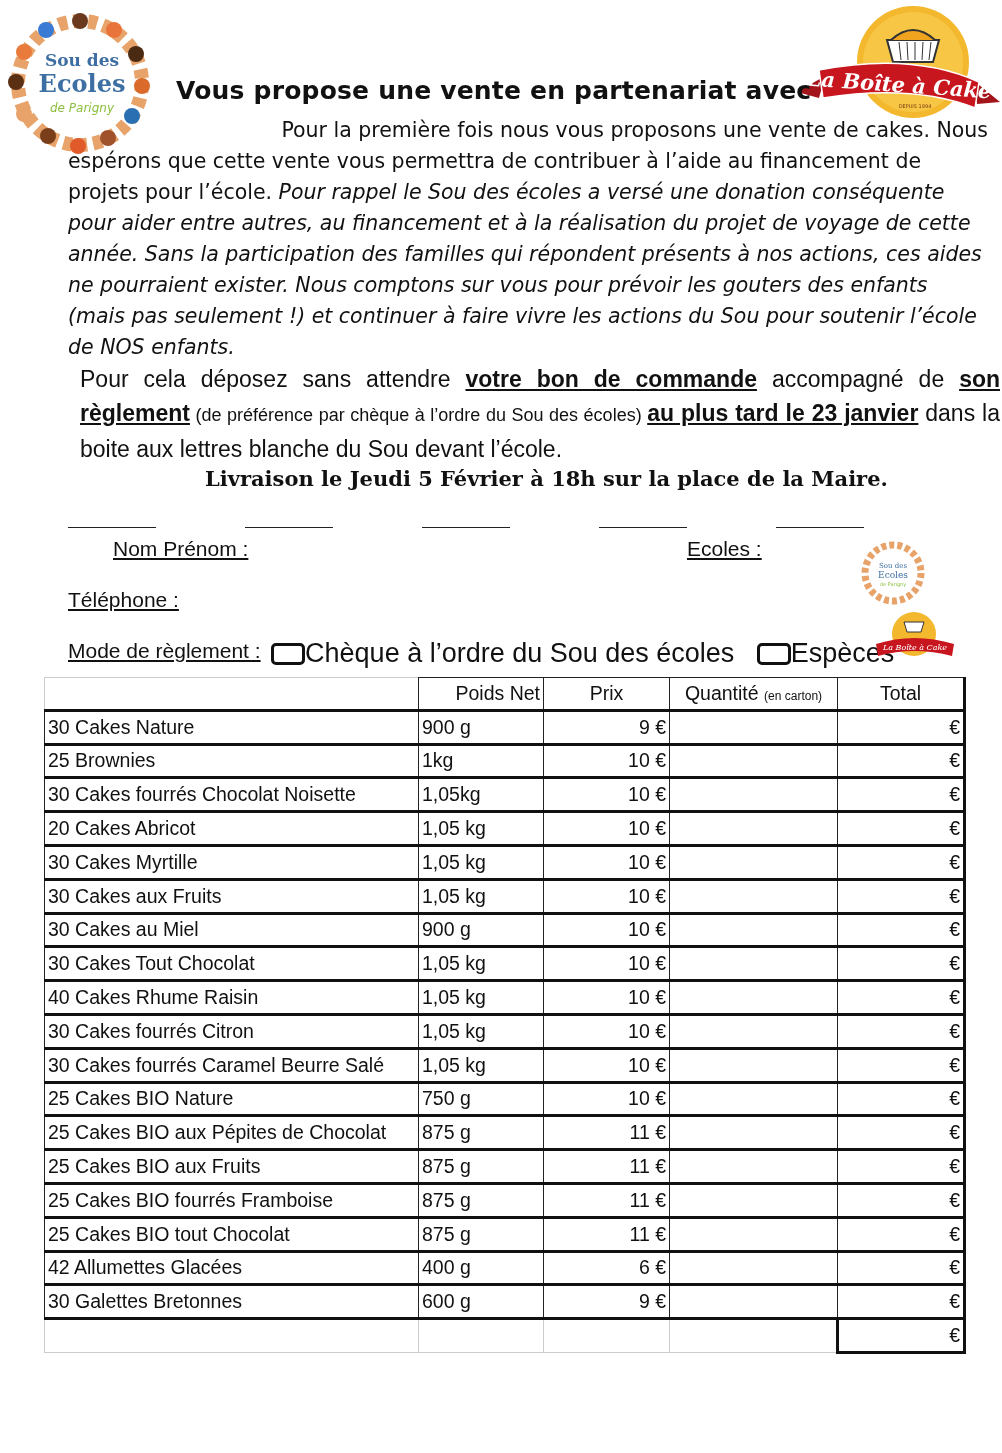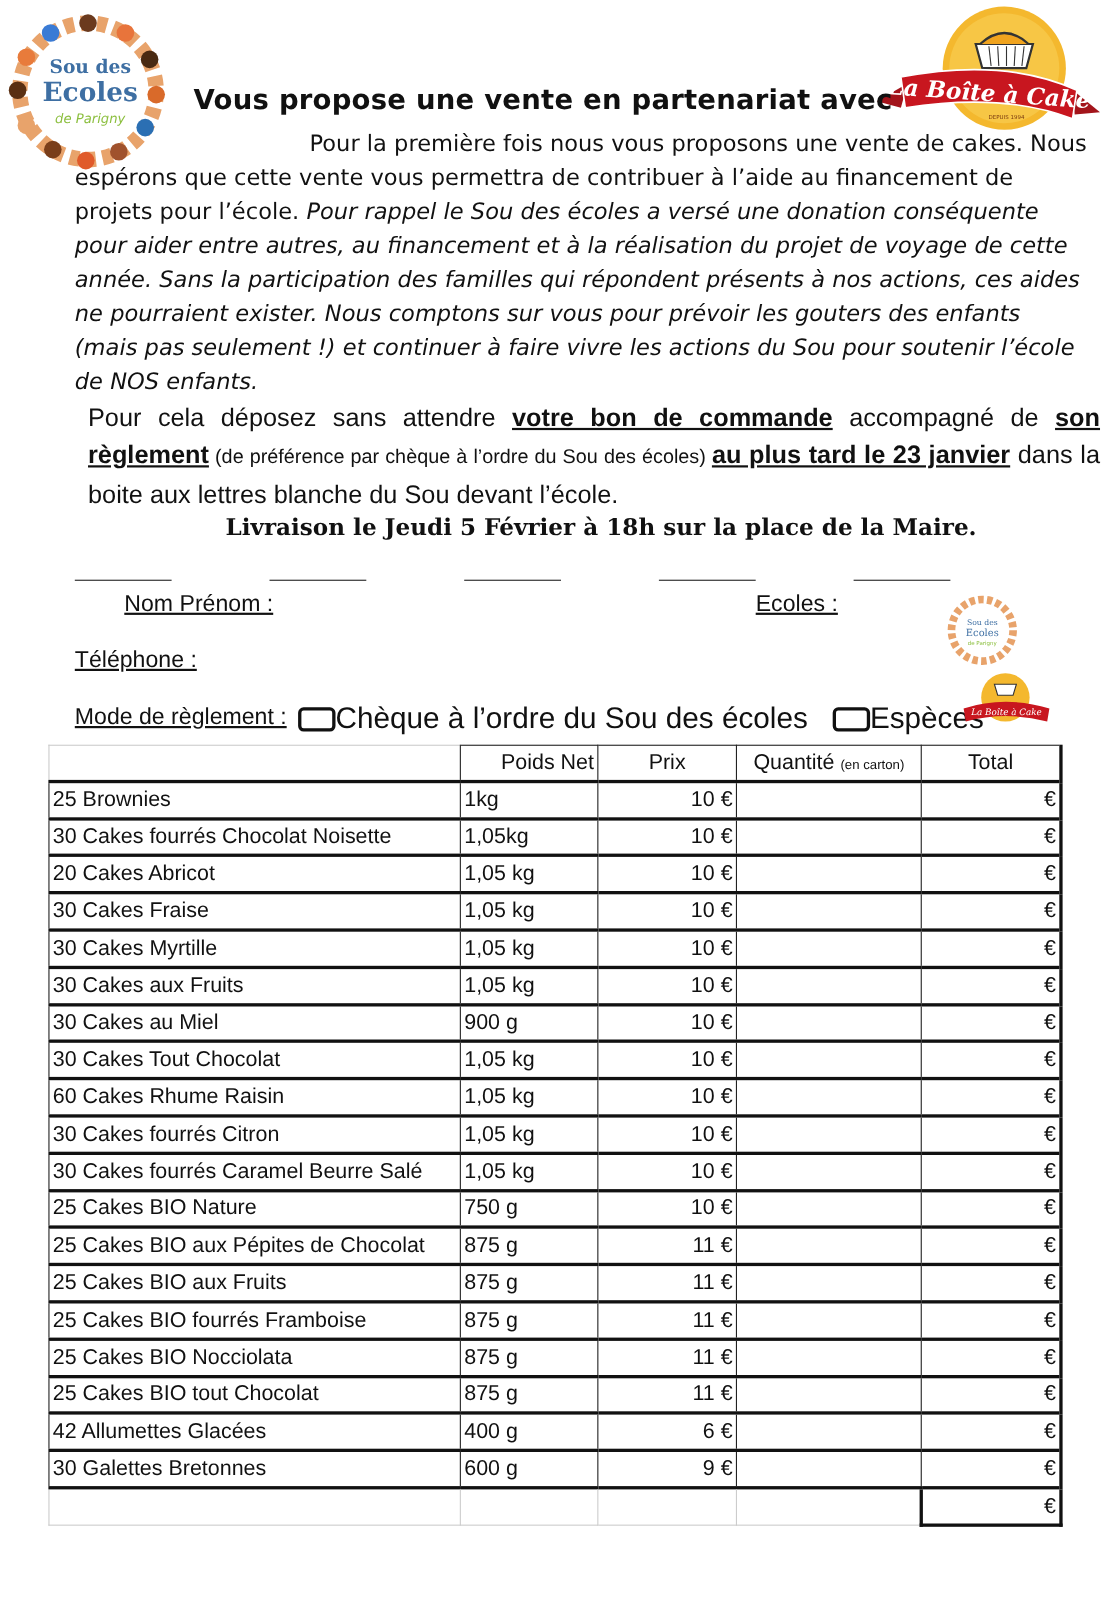--- a/index.html
+++ b/index.html
@@ -141,20 +141,27 @@
     <tr>
       <th class="c-name blank"></th>
       <th class="c-weight" style="text-align:right">Poids Net</th>
       <th style="width:119px">Prix</th>
       <th class="c-qty"><span>Quantité</span> <span class="qty-note">(en carton)</span></th>
       <th style="width:118px; border-right:3px solid #111;">Total</th>
     </tr>
   </thead>
   <tbody id="rows">
       <tr class="body-row">
+        <td class="c-name">30 Cakes Nature</td>
+        <td class="c-weight">900 g</td>
+        <td class="c-price">9 €</td>
+        <td class="c-qty"></td>
+        <td class="c-total">€</td>
+      </tr>
+      <tr class="body-row">
         <td class="c-name">25 Brownies</td>
         <td class="c-weight">1kg</td>
         <td class="c-price">10 €</td>
         <td class="c-qty"></td>
         <td class="c-total">€</td>
       </tr>
       <tr class="body-row">
         <td class="c-name">30 Cakes fourrés Chocolat Noisette</td>
         <td class="c-weight">1,05kg</td>
         <td class="c-price">10 €</td>
@@ -162,27 +169,20 @@
         <td class="c-total">€</td>
       </tr>
       <tr class="body-row">
         <td class="c-name">20 Cakes Abricot</td>
         <td class="c-weight">1,05 kg</td>
         <td class="c-price">10 €</td>
         <td class="c-qty"></td>
         <td class="c-total">€</td>
       </tr>
       <tr class="body-row">
-        <td class="c-name">30 Cakes Fraise</td>
-        <td class="c-weight">1,05 kg</td>
-        <td class="c-price">10 €</td>
-        <td class="c-qty"></td>
-        <td class="c-total">€</td>
-      </tr>
-      <tr class="body-row">
         <td class="c-name">30 Cakes Myrtille</td>
         <td class="c-weight">1,05 kg</td>
         <td class="c-price">10 €</td>
         <td class="c-qty"></td>
         <td class="c-total">€</td>
       </tr>
       <tr class="body-row">
         <td class="c-name">30 Cakes aux Fruits</td>
         <td class="c-weight">1,05 kg</td>
         <td class="c-price">10 €</td>
@@ -197,21 +197,21 @@
         <td class="c-total">€</td>
       </tr>
       <tr class="body-row">
         <td class="c-name">30 Cakes Tout Chocolat</td>
         <td class="c-weight">1,05 kg</td>
         <td class="c-price">10 €</td>
         <td class="c-qty"></td>
         <td class="c-total">€</td>
       </tr>
       <tr class="body-row">
-        <td class="c-name">60 Cakes Rhume Raisin</td>
+        <td class="c-name">40 Cakes Rhume Raisin</td>
         <td class="c-weight">1,05 kg</td>
         <td class="c-price">10 €</td>
         <td class="c-qty"></td>
         <td class="c-total">€</td>
       </tr>
       <tr class="body-row">
         <td class="c-name">30 Cakes fourrés Citron</td>
         <td class="c-weight">1,05 kg</td>
         <td class="c-price">10 €</td>
         <td class="c-qty"></td>
@@ -240,27 +240,20 @@
       </tr>
       <tr class="body-row">
         <td class="c-name">25 Cakes BIO aux Fruits</td>
         <td class="c-weight">875 g</td>
         <td class="c-price">11 €</td>
         <td class="c-qty"></td>
         <td class="c-total">€</td>
       </tr>
       <tr class="body-row">
         <td class="c-name">25 Cakes BIO fourrés Framboise</td>
-        <td class="c-weight">875 g</td>
-        <td class="c-price">11 €</td>
-        <td class="c-qty"></td>
-        <td class="c-total">€</td>
-      </tr>
-      <tr class="body-row">
-        <td class="c-name">25 Cakes BIO Nocciolata</td>
         <td class="c-weight">875 g</td>
         <td class="c-price">11 €</td>
         <td class="c-qty"></td>
         <td class="c-total">€</td>
       </tr>
       <tr class="body-row">
         <td class="c-name">25 Cakes BIO tout  Chocolat</td>
         <td class="c-weight">875 g</td>
         <td class="c-price">11 €</td>
         <td class="c-qty"></td>

